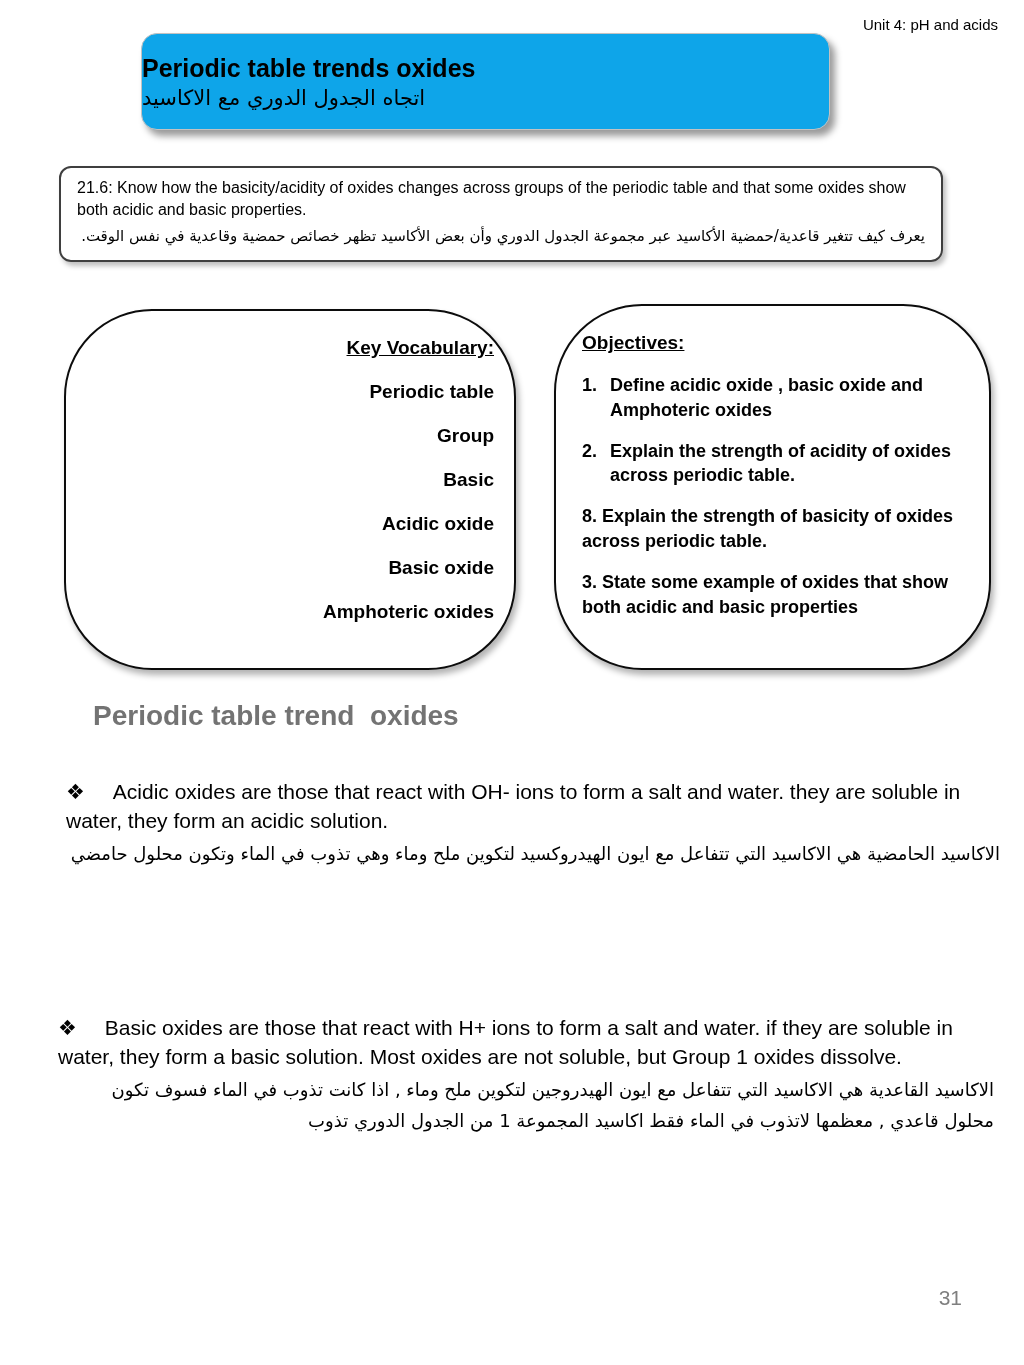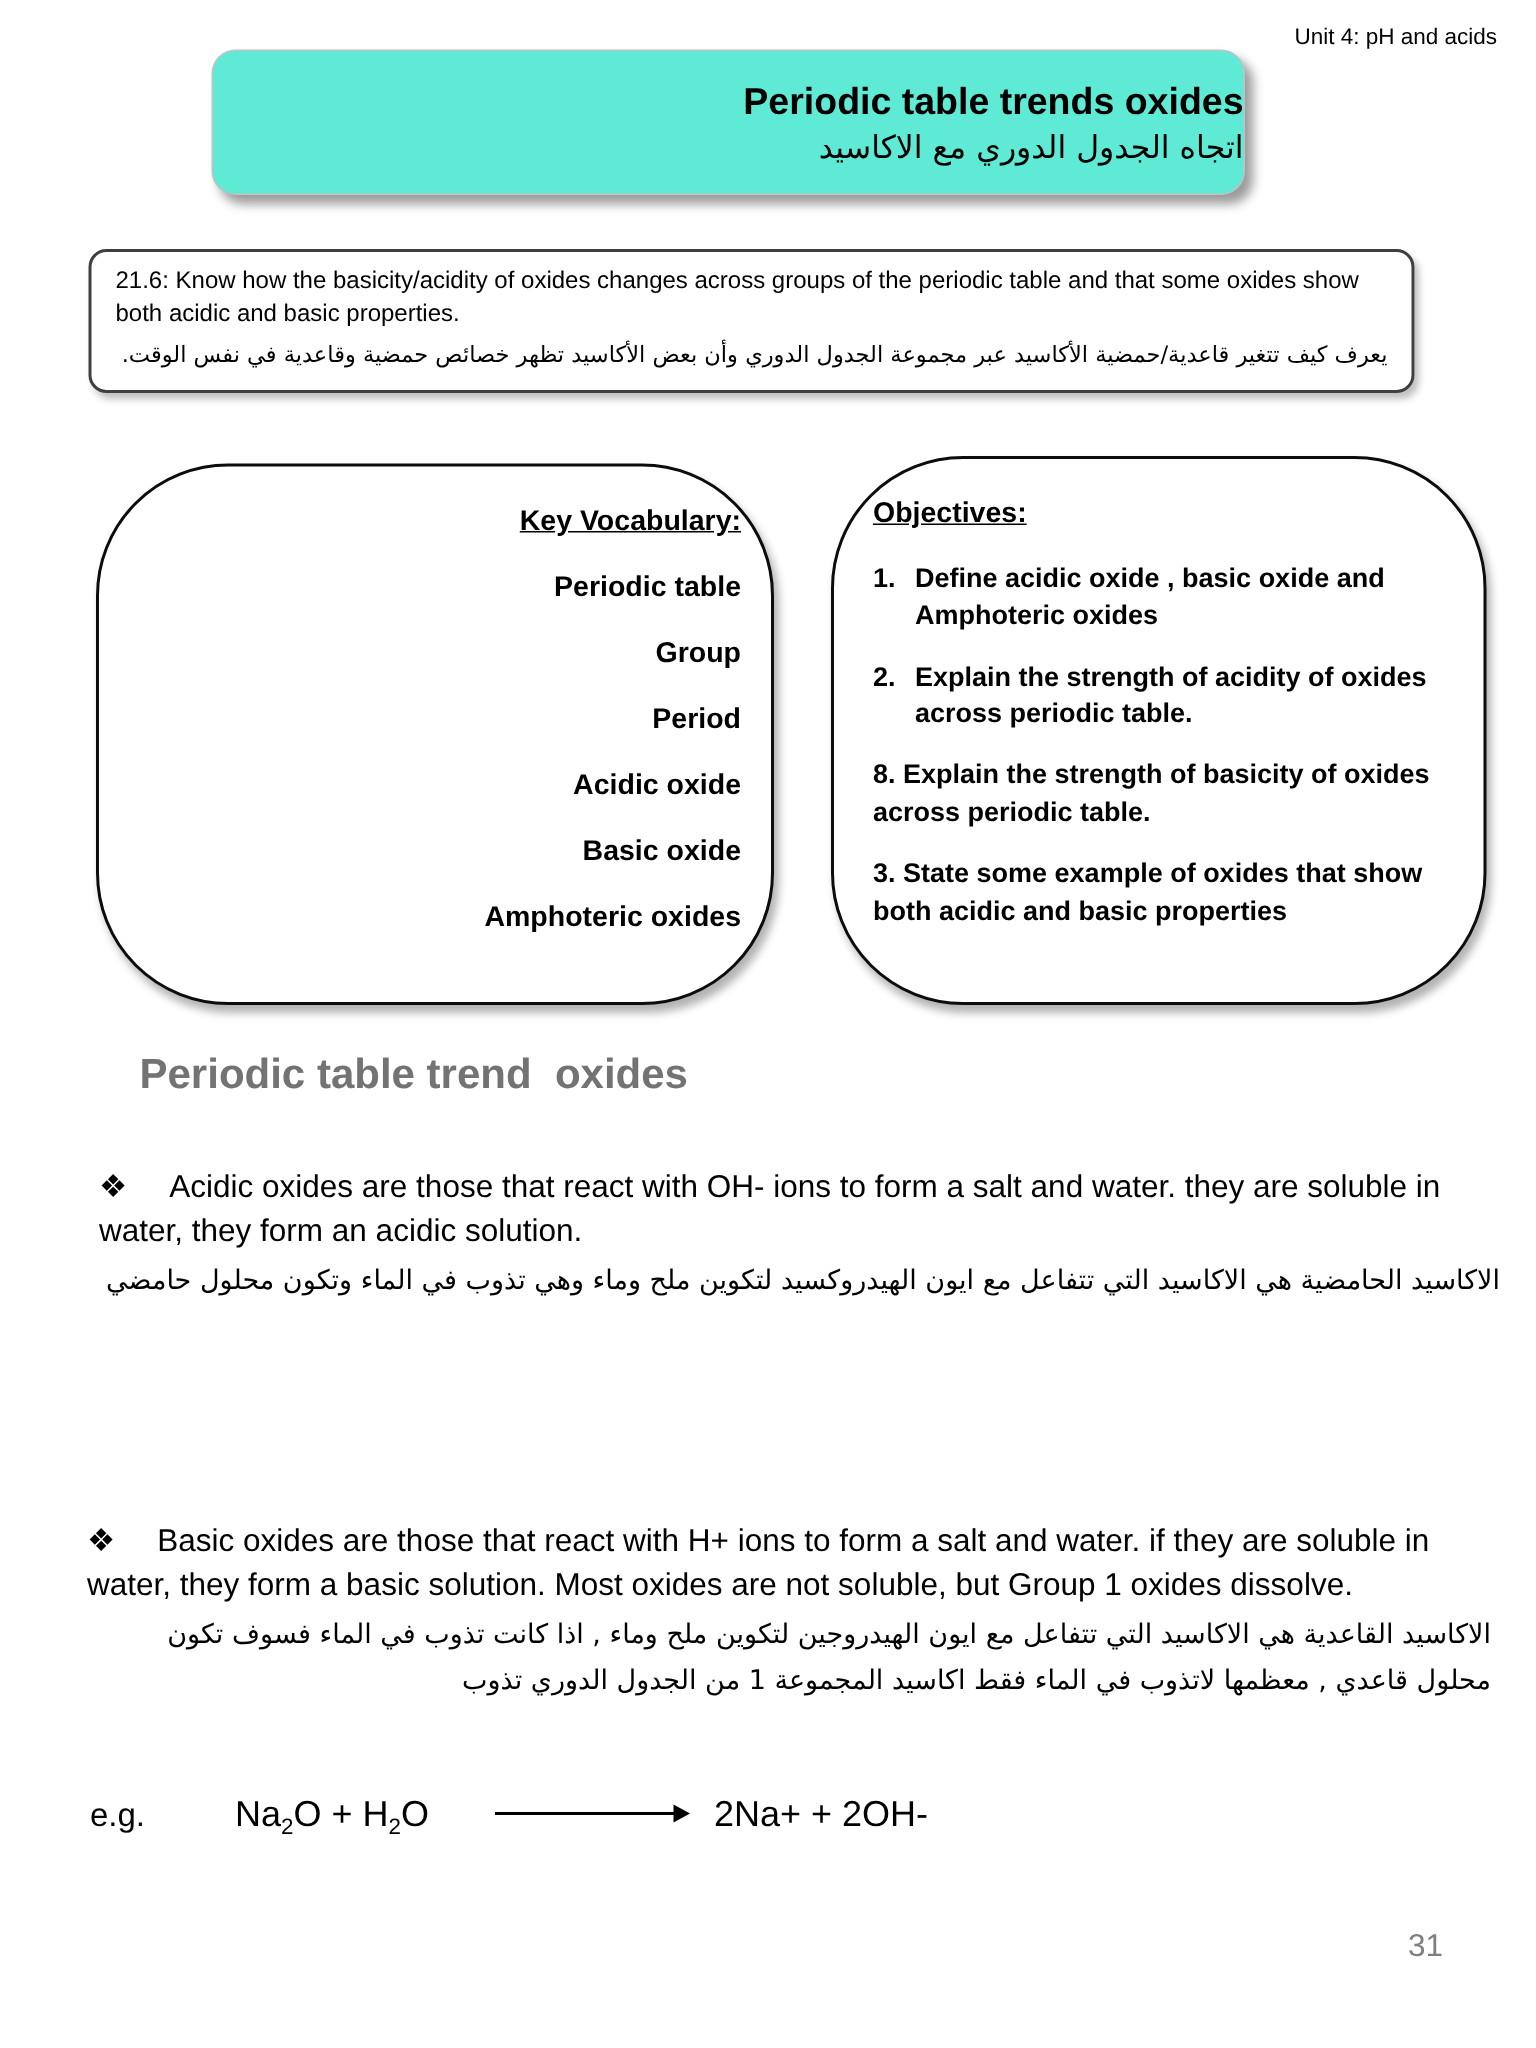--- a/index.html
+++ b/index.html
@@ -7,23 +7,23 @@
     position:relative; width:1024px; height:1365px; margin:0 auto;
     background:#ffffff; overflow:hidden;
     font-family:"Liberation Sans", sans-serif; color:#000;
   }
   .ar { font-family:"DejaVu Sans","Liberation Sans",sans-serif; }
 
   .unit-label { position:absolute; top:16px; right:26px; font-size:15px; }
 
   .title-box {
     position:absolute; left:141px; top:33px; width:687px; height:95px;
-    background:#5eead4; border:1px solid #c2c2c2; border-radius:16px;
+    background:#0ea5e9; border:1px solid #c2c2c2; border-radius:16px;
     box-shadow:5px 6px 7px rgba(0,0,0,0.40);
-    display:flex; flex-direction:column; justify-content:center; align-items:flex-end;
+    display:flex; flex-direction:column; justify-content:center; align-items:flex-start;
   }
   .title-en { font-weight:bold; font-size:25px; }
   .title-ar { font-size:21px; margin-top:3px; direction:rtl; }
 
   .standard-box {
     position:absolute; left:59px; top:166px; width:884px; height:96px;
     box-sizing:border-box; border:2px solid #3f3f3f; border-radius:12px;
     box-shadow:3px 4px 5px rgba(0,0,0,0.25);
     padding:9px 16px 8px 16px; font-size:16px; line-height:1.35;
   }
@@ -88,21 +88,21 @@
 
   <div class="standard-box">
     <span>21.6: Know how the basicity/acidity of oxides changes across groups of the periodic table and that some oxides show both acidic and basic properties.</span>
     <span class="ar" dir="rtl">يعرف كيف تتغير قاعدية/حمضية الأكاسيد عبر مجموعة الجدول الدوري وأن بعض الأكاسيد تظهر خصائص حمضية وقاعدية في نفس الوقت.</span>
   </div>
 
   <div class="blob vocab-panel">
     <div class="vocab-heading">Key Vocabulary:</div>
     <div class="vocab-item">Periodic table</div>
     <div class="vocab-item">Group</div>
-    <div class="vocab-item">Period</div>
+    <div class="vocab-item">Basic</div>
     <div class="vocab-item">Acidic oxide</div>
     <div class="vocab-item">Basic oxide</div>
     <div class="vocab-item">Amphoteric oxides</div>
   </div>
 
   <div class="blob obj-panel">
     <div class="obj-heading">Objectives:</div>
     <div class="obj-item">
       <span class="obj-num">1.</span>
       <span class="obj-text">Define acidic oxide , basic oxide and Amphoteric oxides</span>
@@ -126,19 +126,16 @@
 
 
   <div class="para para-basic">
     <div>
       <span class="bullet">❖</span><span>Basic oxides are those that react with H+ ions to form a salt and water. if they are soluble in water, they form a basic solution. Most oxides are not soluble, but Group 1 oxides dissolve.</span>
     </div>
     <div class="ar" dir="rtl">الاكاسيد القاعدية هي الاكاسيد التي تتفاعل مع  ايون الهيدروجين  لتكوين ملح وماء , اذا كانت تذوب في الماء فسوف تكون</div>
     <div class="ar" dir="rtl">محلول قاعدي , معظمها لاتذوب في الماء فقط اكاسيد المجموعة 1 من الجدول الدوري تذوب</div>
   </div>
 
-  <div class="eq eq-2">
-    <span class="label">e.g.</span><span>Na</span><sub>2</sub><span>O + H</span><sub>2</sub><span>O</span><span class="arrow"></span><span>2Na+ + 2OH-</span>
-  </div>
 
   <div class="page-number">31</div>
 
 </div>
 
 </body></html>

